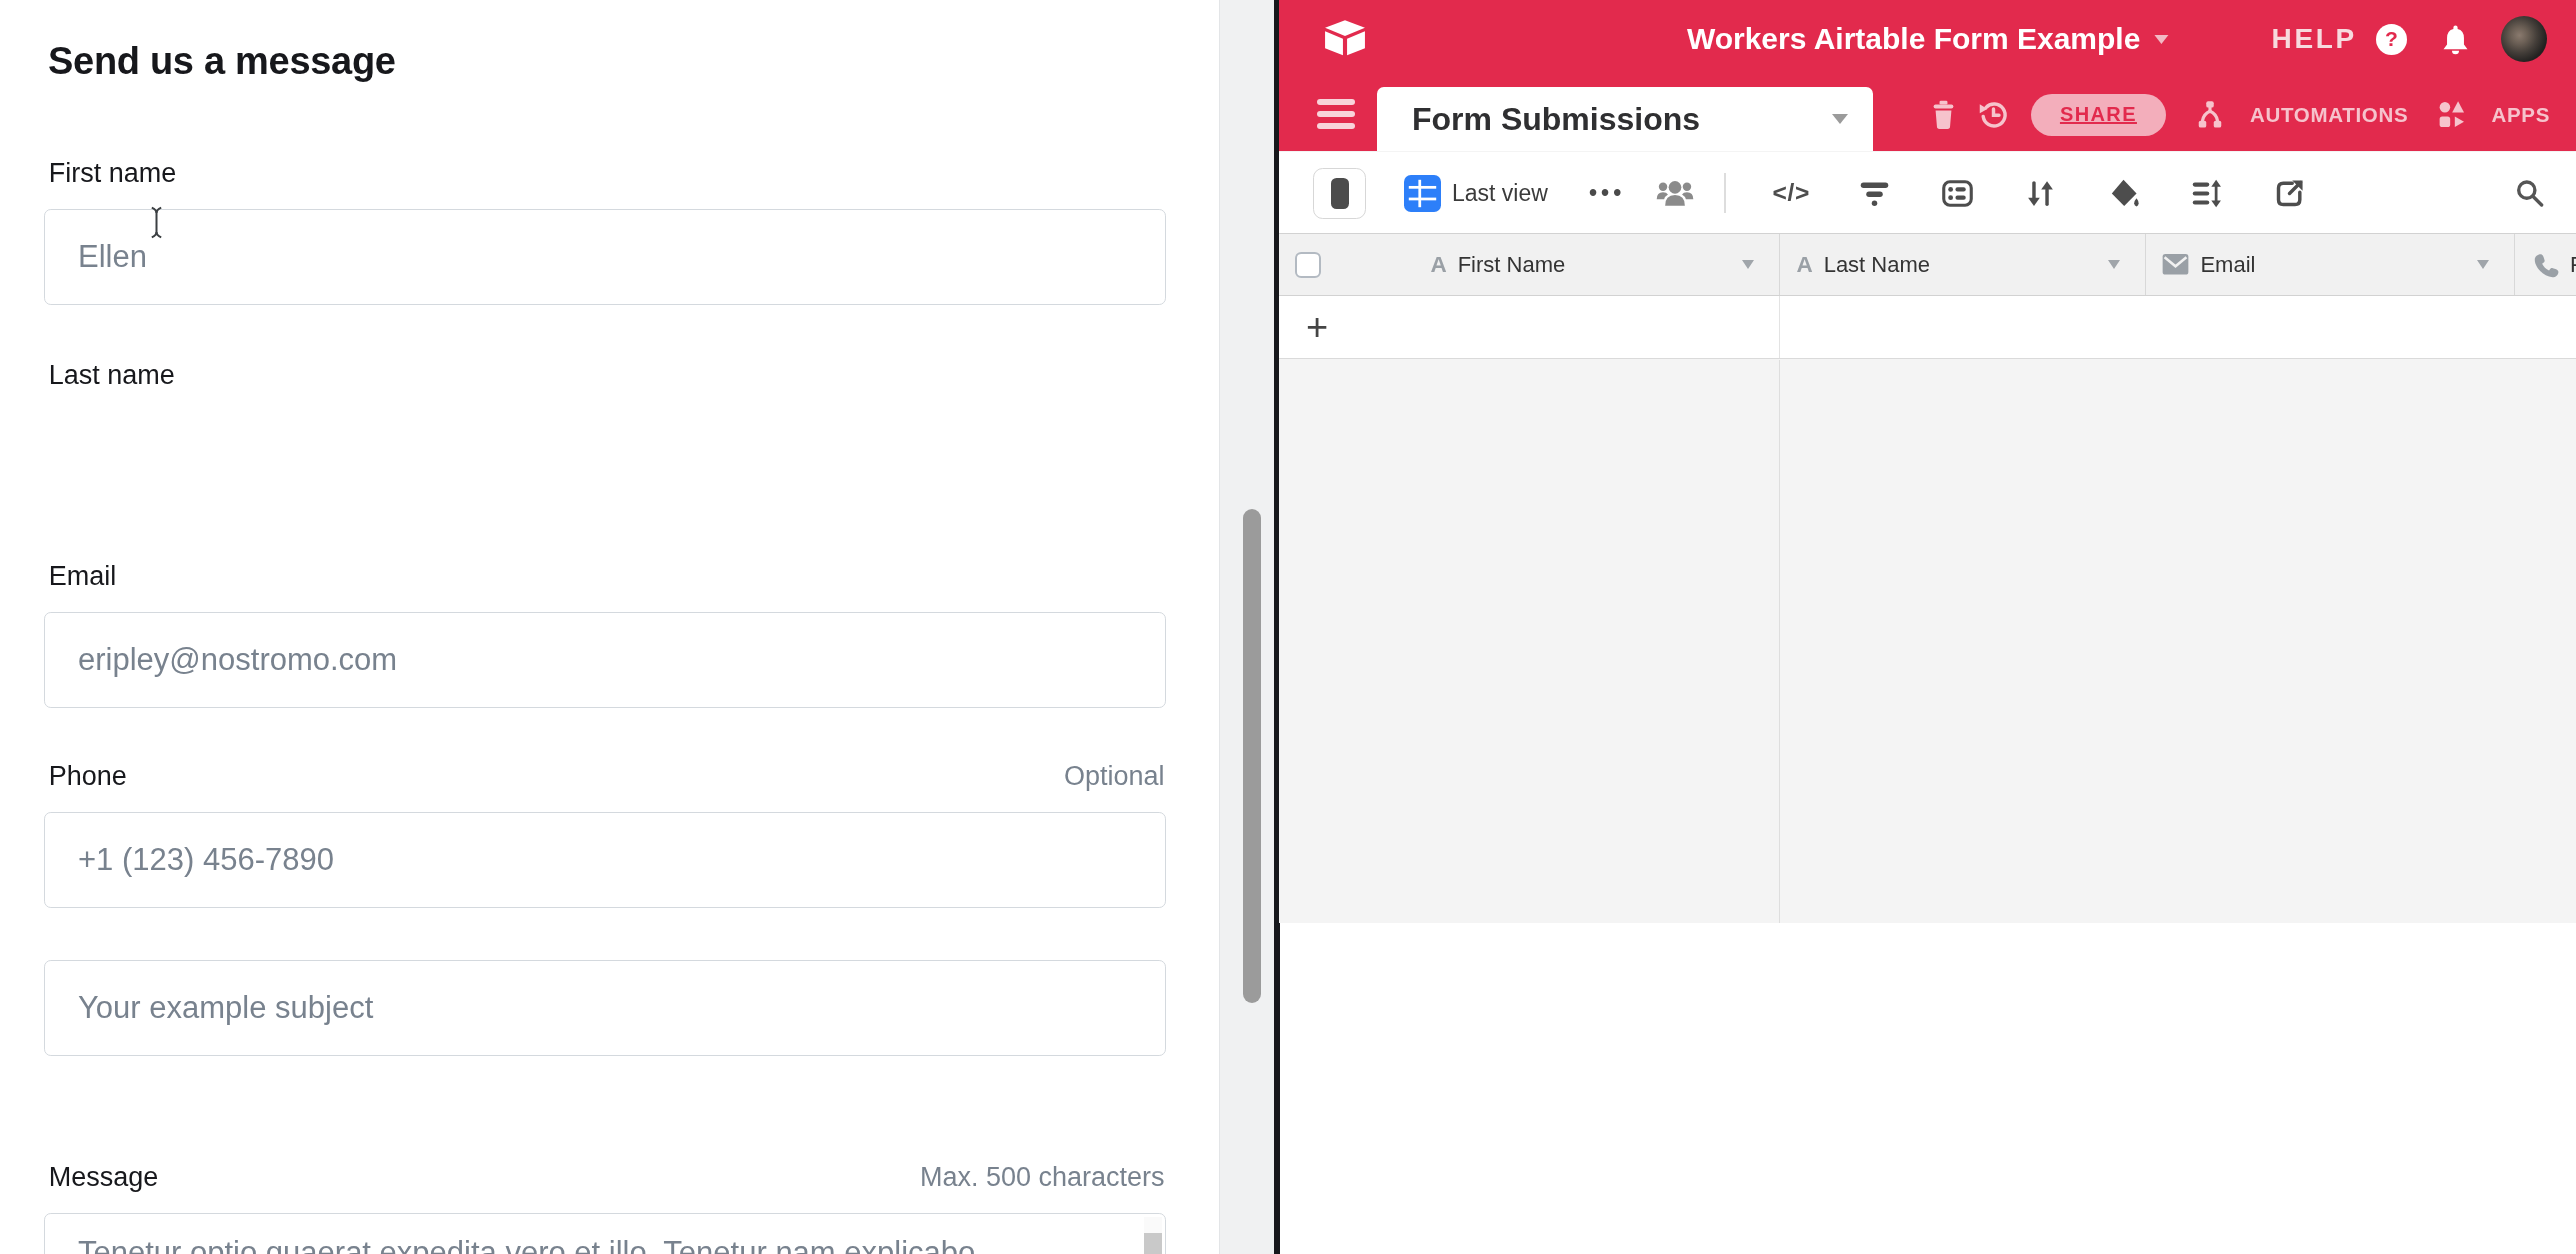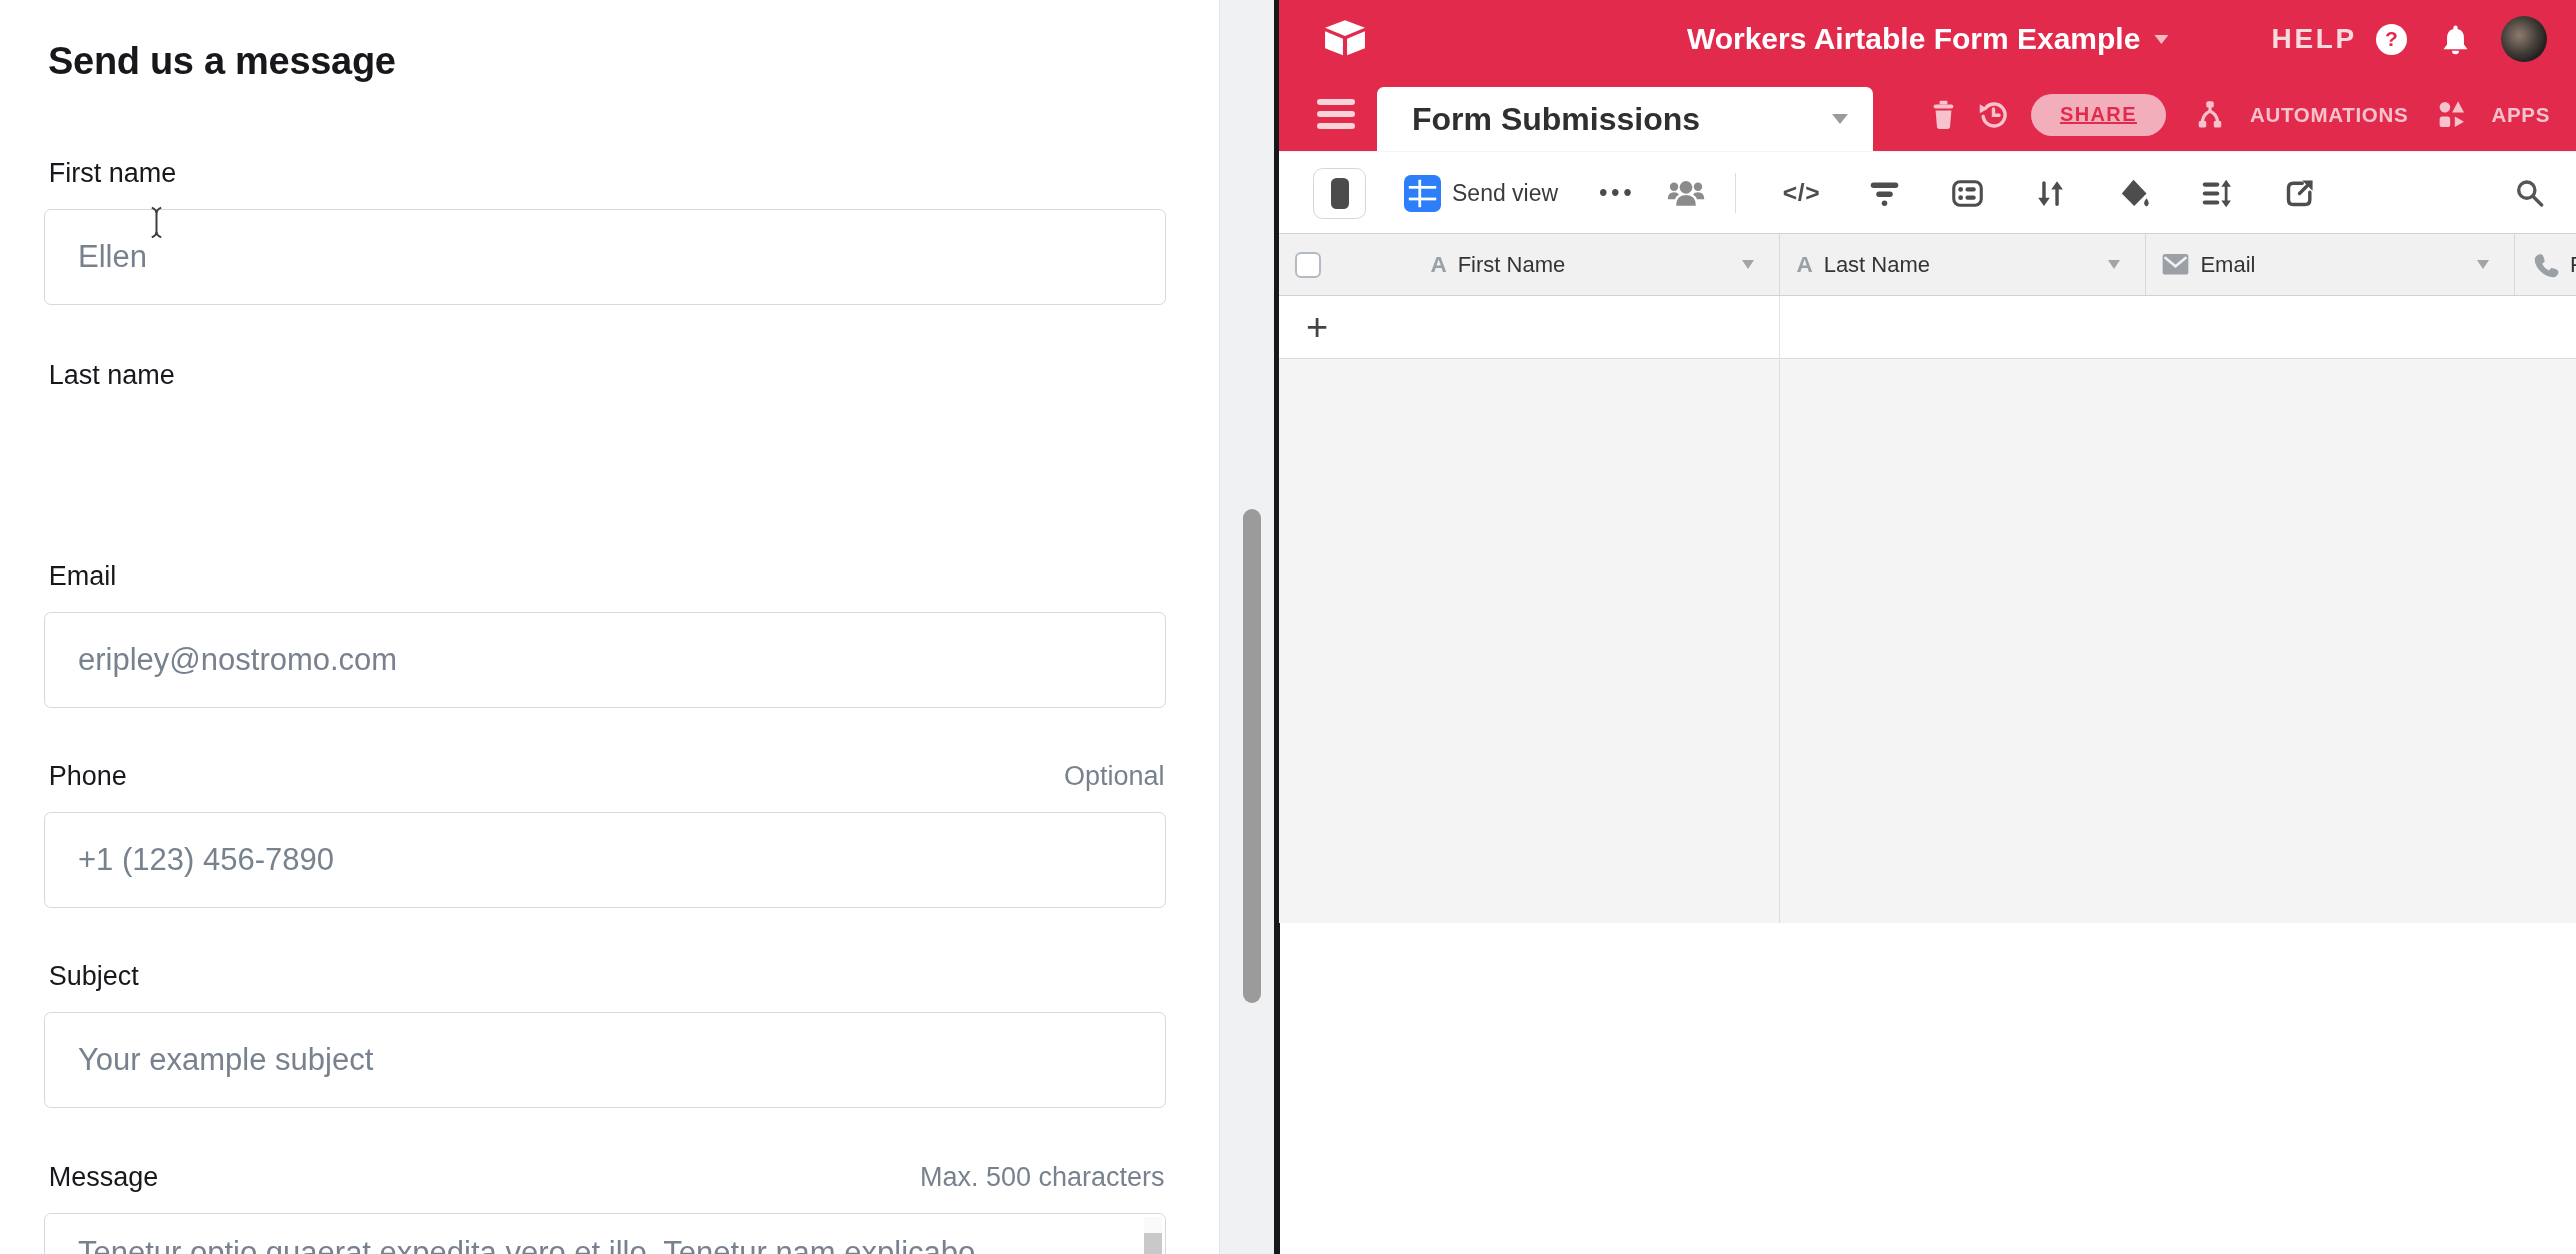--- a/index.html
+++ b/index.html
@@ -128,23 +128,20 @@
 
     <div class="field" style="top:760px">
       <div class="field-head">
         <label>Phone</label>
         <span class="note">Optional</span>
       </div>
       <input class="field-input" placeholder="+1 (123) 456-7890" style="">
     </div>
 
     <div class="field" style="top:960px">
-      <div class="field-head">
-        <label>Subject</label>
-      </div>
       <input class="field-input" placeholder="Your example subject" style="">
     </div>
 
     <div class="field" style="top:1161px">
       <div class="field-head">
         <label>Message</label>
         <span class="note">Max. 500 characters</span>
       </div>
       <textarea class="field-input" placeholder="Tenetur optio quaerat expedita vero et illo. Tenetur nam explicabo" style=""></textarea>
       <div class="ta-scroll-track"></div>
@@ -251,21 +248,21 @@
       </span>
       <span class="gridview-btn">
         <svg width="37" height="37" viewBox="0 0 54 54">
           <rect width="54" height="54" rx="10" fill="#2d7ff9"></rect>
           <g fill="#ffffff">
             <rect x="7" y="16" width="40" height="4"></rect>
             <rect x="7" y="33" width="40" height="4"></rect>
             <rect x="21" y="7" width="4" height="40"></rect>
           </g>
         </svg>
-        <span class="gridview-label">Send view</span>
+        <span class="gridview-label">Last view</span>
       </span>
       <span class="dots">•••</span>
       <span class="people">
         <svg width="38" height="34" viewBox="0 0 54 48" fill="#8b8b8b">
           <circle cx="10" cy="15" r="6"></circle>
           <path d="M1 33 q0-10 9-10 q5 0 7 3 q-5 3-5.5 7 z"></path>
           <circle cx="44" cy="15" r="6"></circle>
           <path d="M53 33 q0-10 -9-10 q-5 0 -7 3 q5 3 5.5 7 z"></path>
           <circle cx="27" cy="16" r="9"></circle>
           <path d="M13 42 q0-15 14-15 q14 0 14 15 z"></path>

